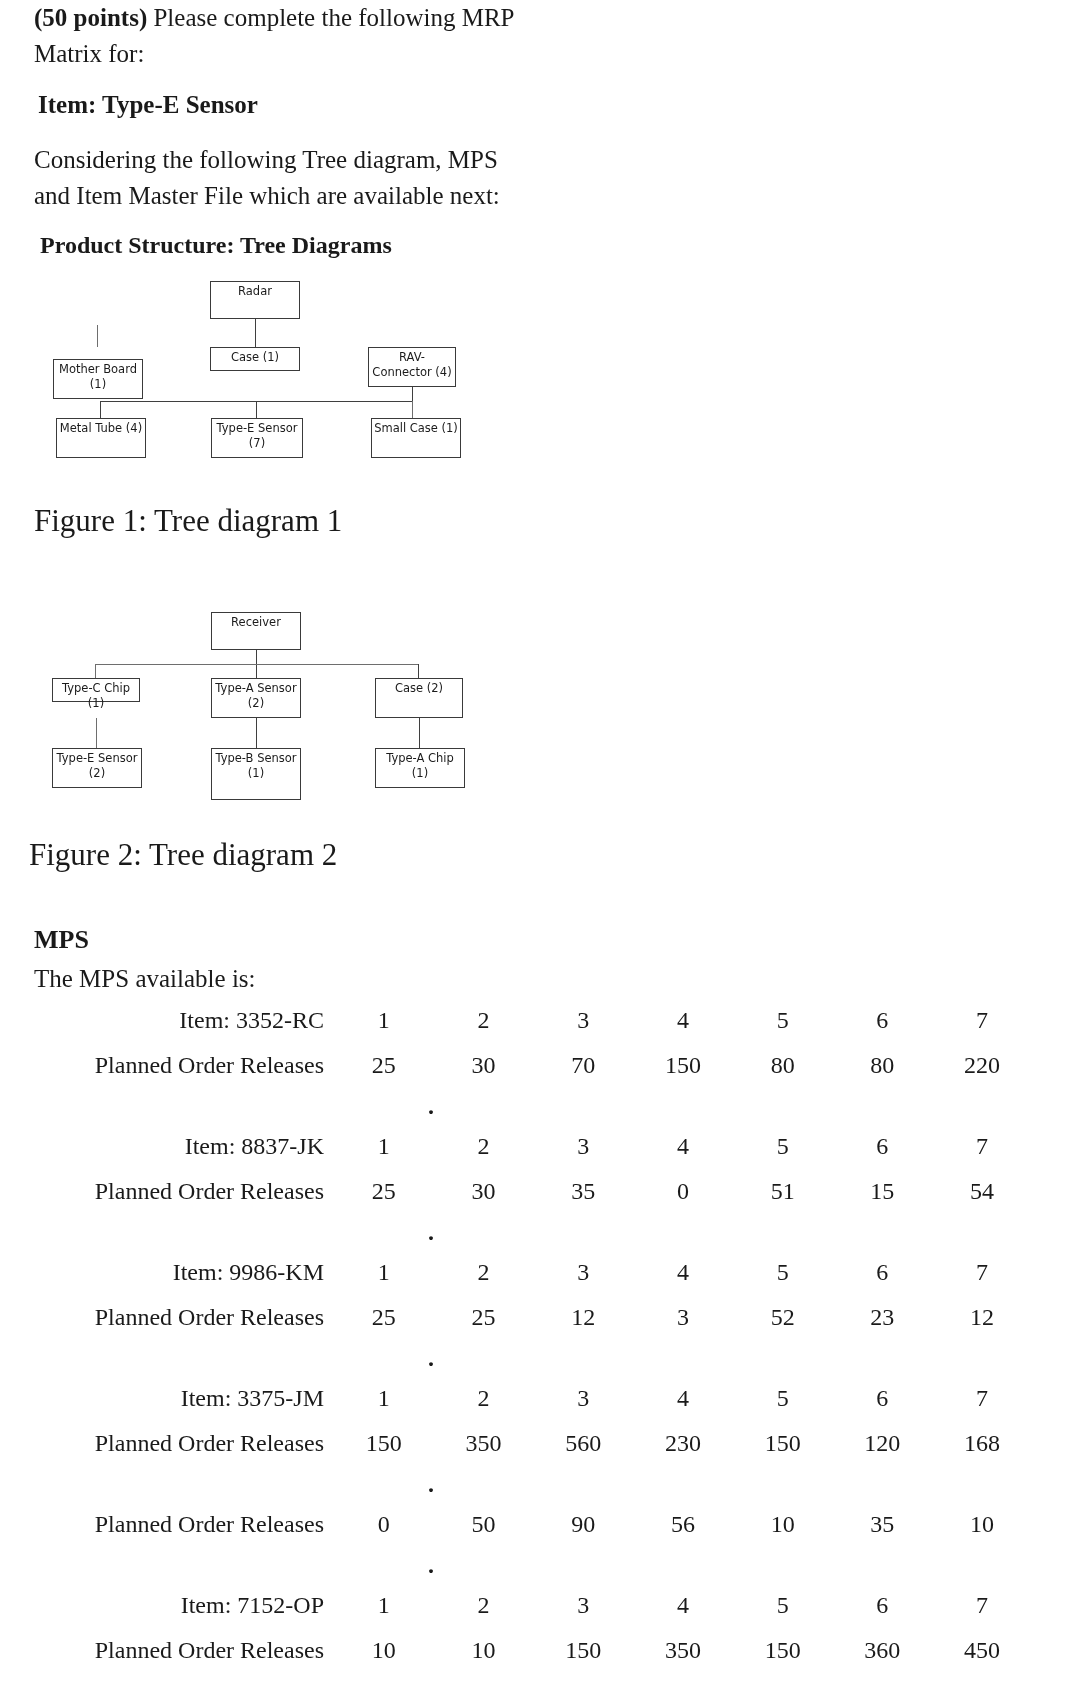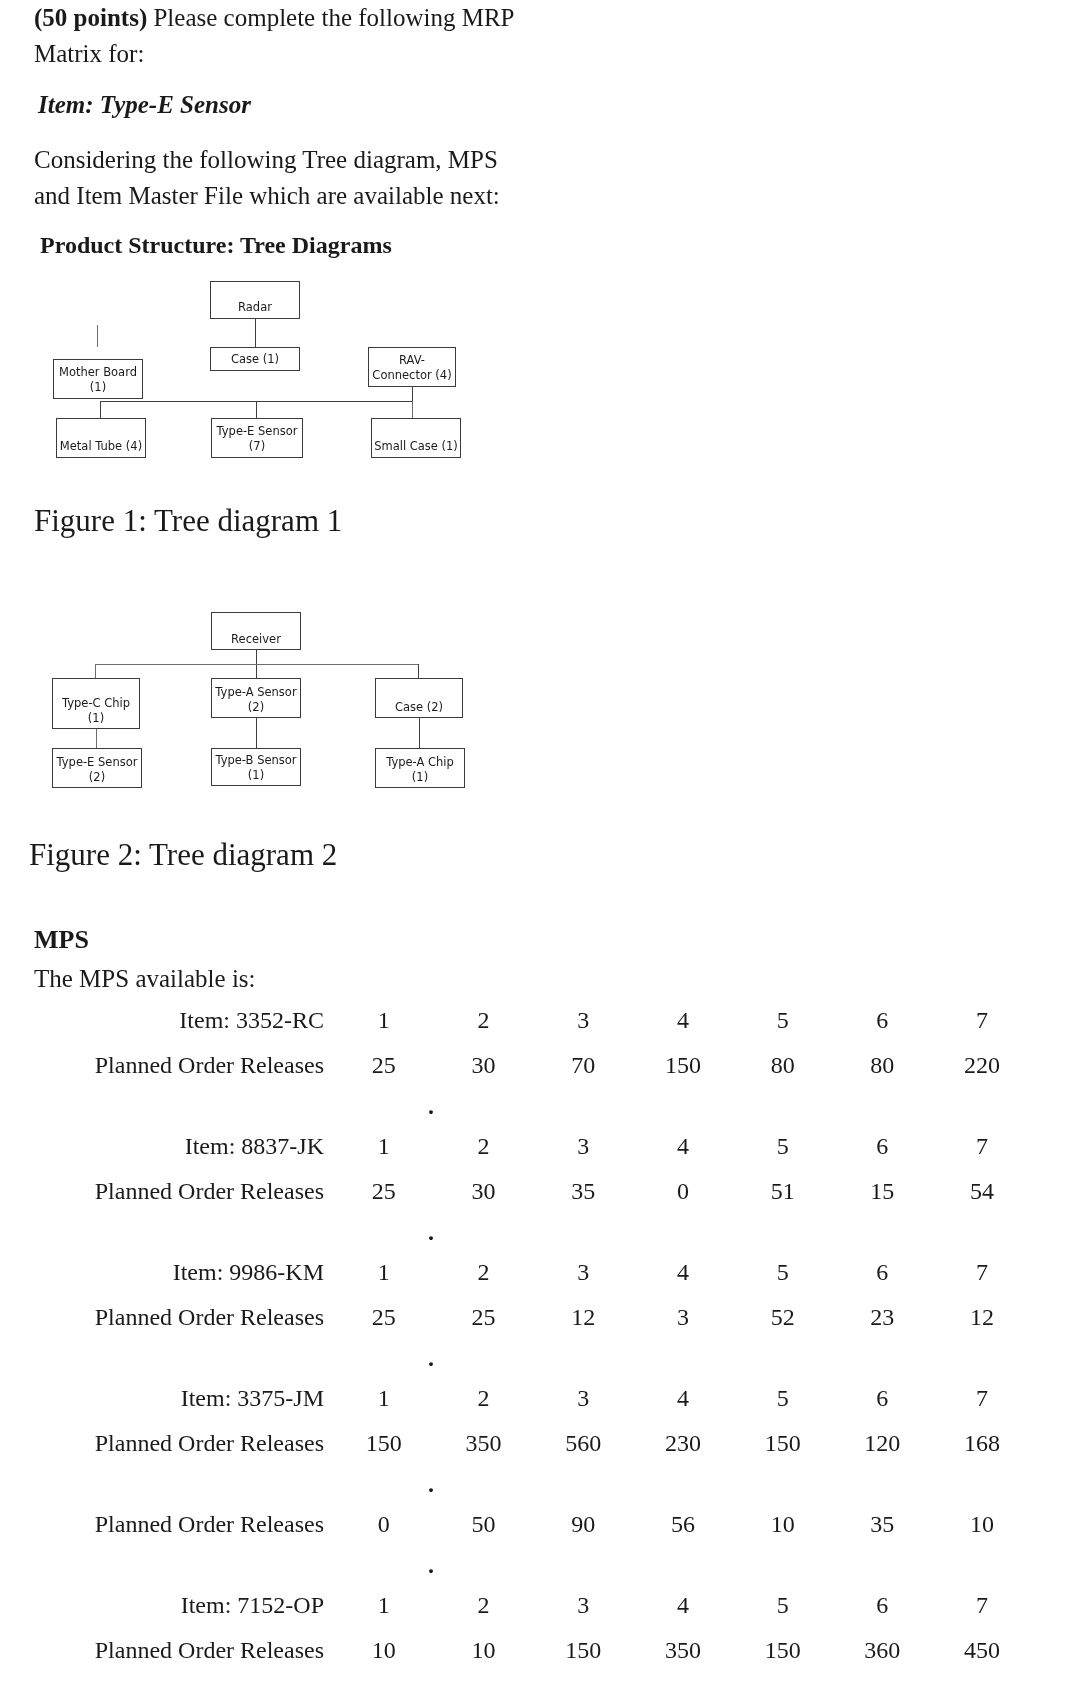--- a/index.html
+++ b/index.html
@@ -32,21 +32,20 @@
     margin: 0 0 16px 0;
     max-width: 500px;
   }
   .para .bold { font-weight: bold; }
 
   .item-line {
     font-size: 25px;
     font-weight: bold;
     margin: 0 0 20px 4px;
     line-height: 1.4;
-    font-style: italic;
   }
   .section-head {
     font-size: 24px;
     font-weight: bold;
     margin: 0 0 10px 6px;
     line-height: 1.4;
   }
   .figcaption {
     font-size: 31px;
     line-height: 1.4;
@@ -61,21 +60,21 @@
   }
   .tree-1 { height: 200px; }
   .tree-2 { height: 205px; }
 
   .node {
     position: absolute;
     box-sizing: border-box;
     border: 1px solid #3a3a3a;
     background: #ffffff;
     display: flex;
-    align-items: flex-end;
+    align-items: flex-start;
     justify-content: center;
     text-align: center;
     font-family: "DejaVu Sans", "Liberation Sans", sans-serif;
     font-size: 11.5px;
     line-height: 1.32;
     color: #1b1b1b;
     padding: 2px 1px;
     z-index: 2;
   }
   .node .nlabel { display: block; width: 100%; }
@@ -198,38 +197,38 @@
       <span class="nlabel">Receiver</span>
     </div>
 
     <div class="vline dark" style="left:256px; top:46px; height:28px;"></div>
 
     <div class="hline" style="left:95px; top:60px; width:324px;"></div>
 
     <div class="vline" style="left:95px; top:60px; height:14px;"></div>
     <div class="vline dark" style="left:418px; top:60px; height:14px;"></div>
 
-    <div class="node" style="left:52px; top:74px; width:88px; height:51px;">
+    <div class="node" style="left:52px; top:74px; width:88px; height:24px;">
       <span class="nlabel">Type-C Chip (1)</span>
     </div>
     <div class="node" style="left:211px; top:74px; width:90px; height:40px;">
       <span class="nlabel">Type-A Sensor (2)</span>
     </div>
     <div class="node" style="left:375px; top:74px; width:88px; height:40px;">
       <span class="nlabel">Case (2)</span>
     </div>
 
     <div class="vline" style="left:96px; top:114px; height:30px;"></div>
     <div class="vline dark" style="left:256px; top:114px; height:30px;"></div>
     <div class="vline dark" style="left:419px; top:114px; height:30px;"></div>
 
     <div class="node" style="left:52px; top:144px; width:90px; height:40px;">
       <span class="nlabel">Type-E Sensor (2)</span>
     </div>
-    <div class="node" style="left:211px; top:144px; width:90px; height:38px;">
+    <div class="node" style="left:211px; top:144px; width:90px; height:52px;">
       <span class="nlabel">Type-B Sensor (1)</span>
     </div>
     <div class="node" style="left:375px; top:144px; width:90px; height:40px;">
       <span class="nlabel">Type-A Chip (1)</span>
     </div>
   </div>
 
   <p class="figcaption" style="margin-top:24px;padding-left:29px;">Figure 2: Tree diagram 2</p>
 
   <div class="mps-wrap" style="margin-top:46px;">

